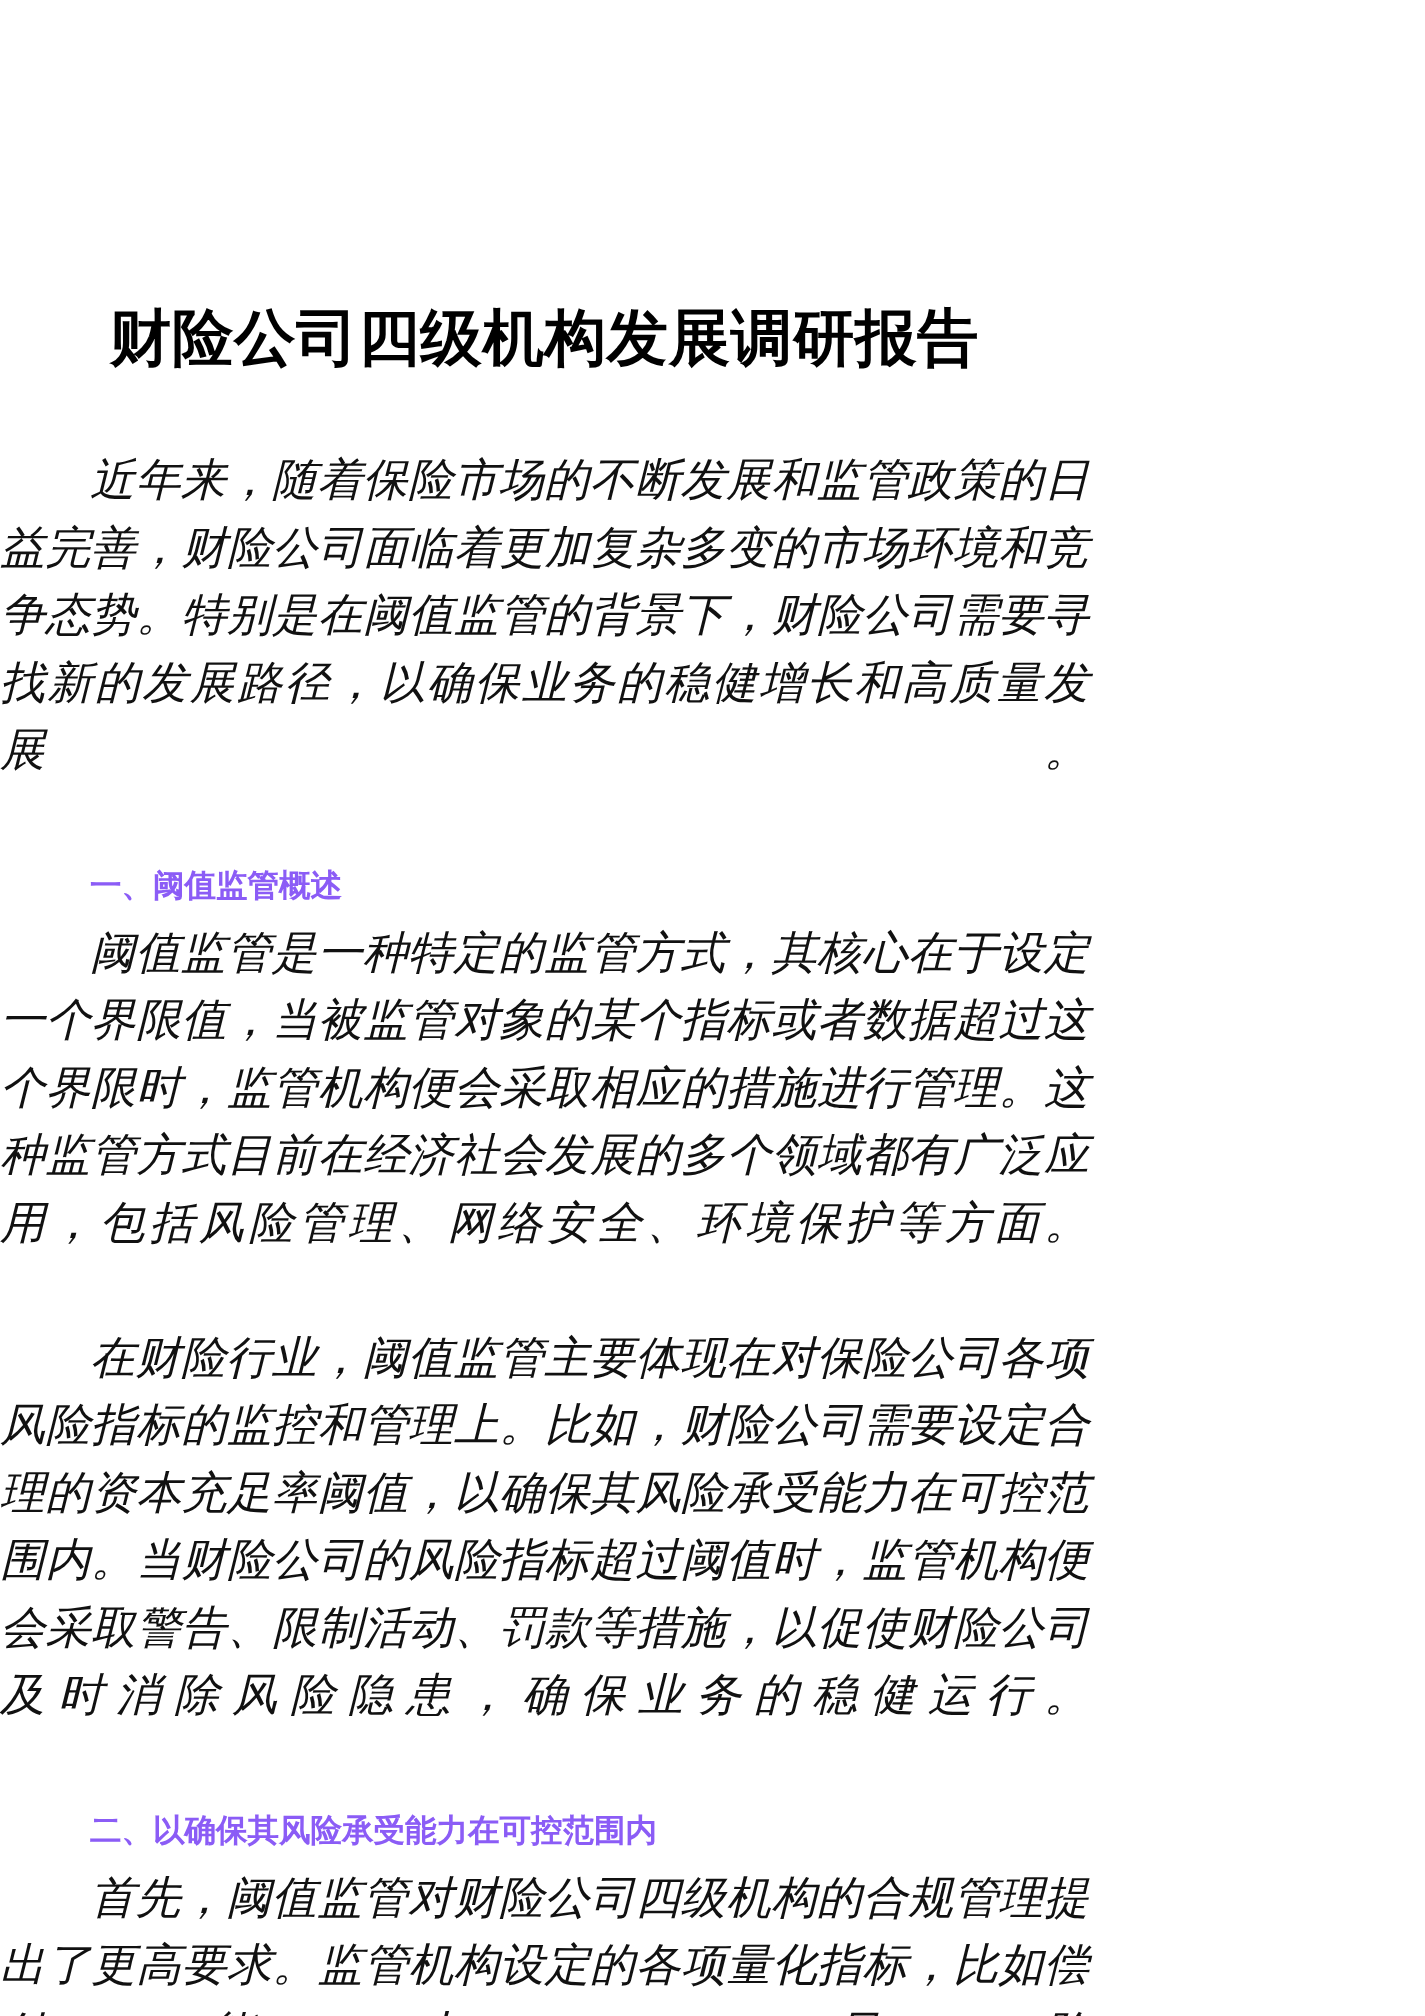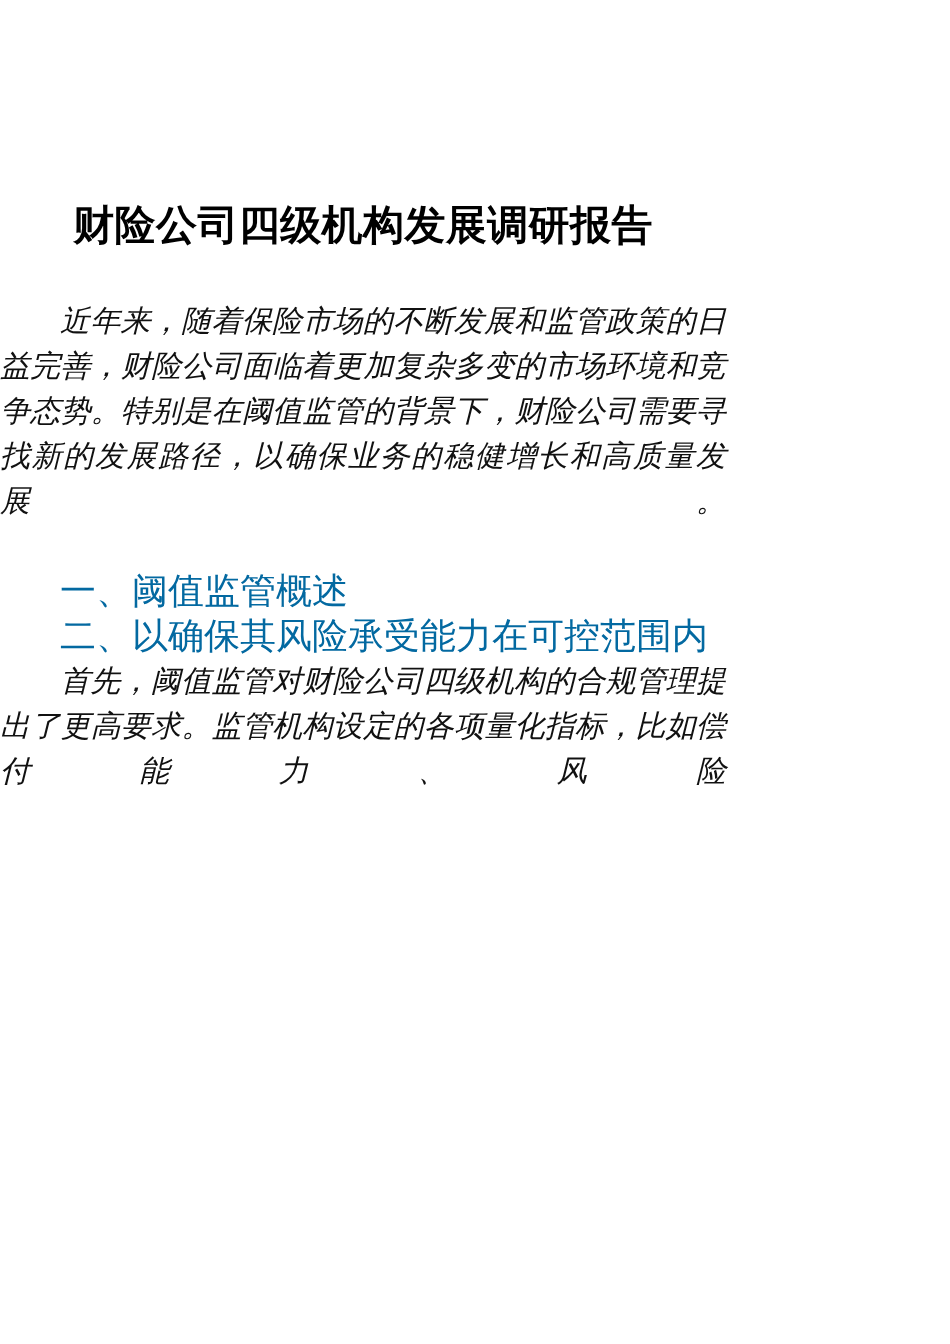--- a/index.html
+++ b/index.html
@@ -61,26 +61,26 @@
     color: #111111;
     letter-spacing: 0px;
     word-break: break-all;
     font-style: italic;
   }
 
   h2.heading {
     margin: 0;
     padding: 0;
     font-family: "DejaVu Sans", "Liberation Sans", sans-serif;
-    font-weight: normal;
-    font-size: 36px;
+    font-weight: bold;
+    font-size: 21px;
     line-height: 45px;
     text-indent: 60px;
     text-align: left;
-    color: #0369a1;
+    color: #8b5cf6;
     letter-spacing: 0px;
   }
 
   
   p.para::after {
     content: "";
     display: inline-block;
     width: 100%;
   }
 </style>
@@ -90,21 +90,23 @@
 <div class="page">
 
   <h1 class="doc-title">财险公司四级机构发展调研报告</h1>
 
   <div class="body-block">
 
     <p class="para">近年来，随着保险市场的不断发展和监管政策的日益完善，财险公司面临着更加复杂多变的市场环境和竞争态势。特别是在阈值监管的背景下，财险公司需要寻找新的发展路径，以确保业务的稳健增长和高质量发展。</p>
 
     <h2 class="heading">一、阈值监管概述</h2>
 
+    <p class="para">阈值监管是一种特定的监管方式，其核心在于设定一个界限值，当被监管对象的某个指标或者数据超过这个界限时，监管机构便会采取相应的措施进行管理。这种监管方式目前在经济社会发展的多个领域都有广泛应用，包括风险管理、网络安全、环境保护等方面。</p>
 
+    <p class="para">在财险行业，阈值监管主要体现在对保险公司各项风险指标的监控和管理上。比如，财险公司需要设定合理的资本充足率阈值，以确保其风险承受能力在可控范围内。当财险公司的风险指标超过阈值时，监管机构便会采取警告、限制活动、罚款等措施，以促使财险公司及时消除风险隐患，确保业务的稳健运行。</p>
 
     <h2 class="heading">二、以确保其风险承受能力在可控范围内</h2>
 
     <p class="para">首先，阈值监管对财险公司四级机构的合规管理提出了更高要求。监管机构设定的各项量化指标，比如偿付能力、风险</p>
 
   </div>
 
 </div>
 
 </body></html>

